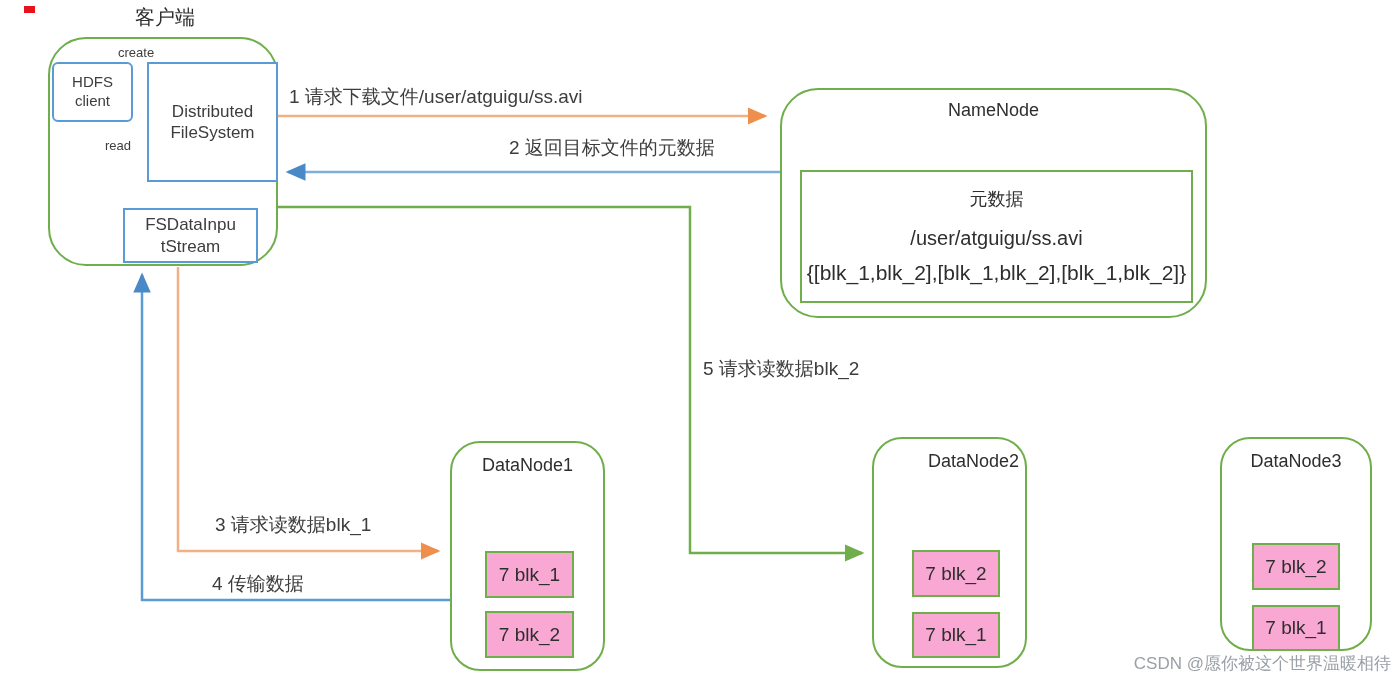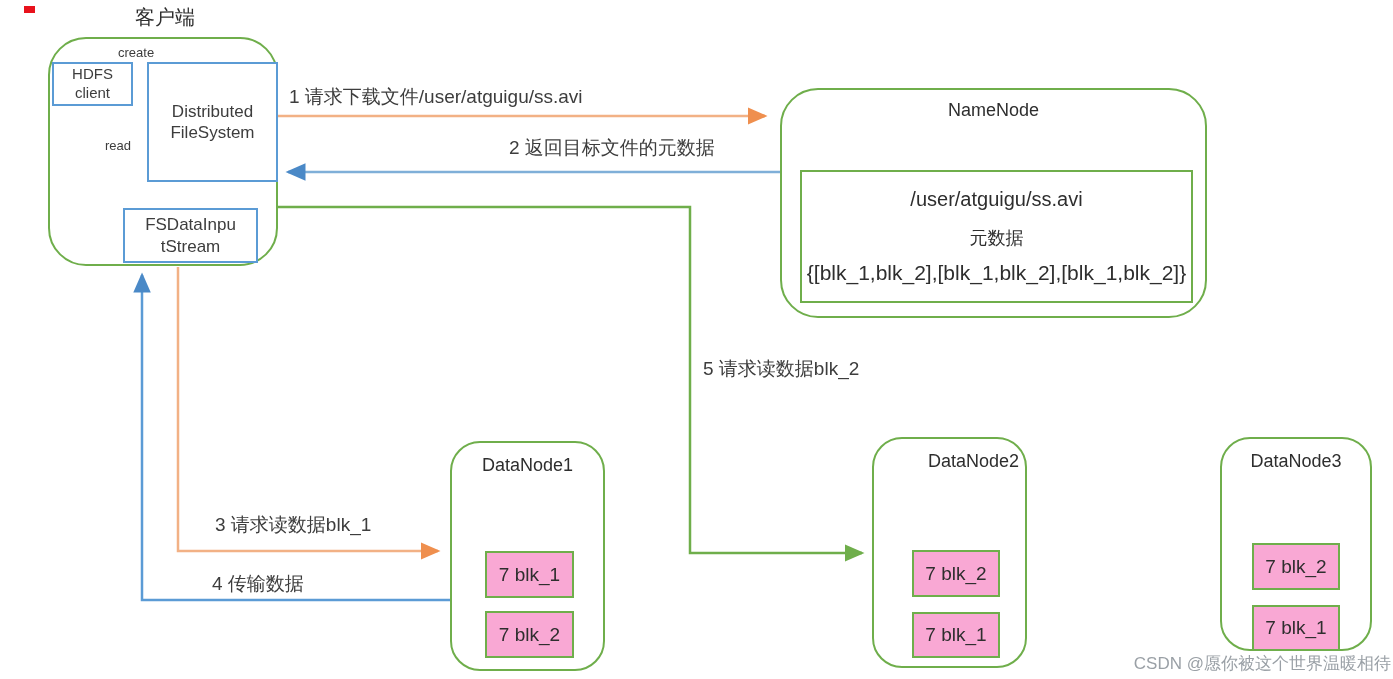--- a/index.html
+++ b/index.html
@@ -131,41 +131,41 @@
 
   <div class="red-dash"></div>
 
   <div class="client-title" style="left:135px;top:4px;text-align:center;">客户端</div>
 
   <div class="g-container" style="left:48px;top:37px;width:230px;height:229px;"></div>
 
   <div class="tiny-label" style="left:118px;top:45px;">create</div>
   <div class="tiny-label" style="left:105px;top:138px;">read</div>
 
-  <div class="b-box" style="left:52px;top:62px;width:81px;height:44px;font-size:15px;">
+  <div class="b-box" style="left:52px;top:62px;width:81px;height:60px;font-size:15px;border-radius:6px;">
     <span>HDFS</span>
     <span>client</span>
   </div>
 
   <div class="b-box" style="left:123px;top:208px;width:135px;height:55px;font-size:17px;">
     <span>FSDataInpu</span>
     <span>tStream</span>
   </div>
 
   <div class="b-box" style="left:147px;top:62px;width:131px;height:120px;font-size:17px;">
     <span>Distributed</span>
     <span>FileSystem</span>
   </div>
 
   <div class="g-container" style="left:780px;top:88px;width:427px;height:230px;">
     <div class="node-title" style="top:10px;">NameNode</div>
   </div>
   <div class="meta-box" style="left:800px;top:170px;width:393px;height:133px;">
+    <p class="meta-line" style="margin-top:15px;font-size:18px;">元数据</p>
     <p class="meta-line" style="margin-top:16px;font-size:20px;">/user/atguigu/ss.avi</p>
-    <p class="meta-line" style="margin-top:15px;font-size:18px;">元数据</p>
     <p class="meta-line" style="margin-top:11px;font-size:21px;">{[blk_1,blk_2],[blk_1,blk_2],[blk_1,blk_2]}</p>
   </div>
 
   <div class="flow-label" style="left:289px;top:84px;">1 请求下载文件/user/atguigu/ss.avi</div>
   <div class="flow-label" style="left:509px;top:135px;">2 返回目标文件的元数据</div>
   <div class="flow-label" style="left:215px;top:512px;">3 请求读数据blk_1</div>
   <div class="flow-label" style="left:212px;top:571px;">4 传输数据</div>
   <div class="flow-label" style="left:703px;top:356px;">5 请求读数据blk_2</div>
 
   <div class="g-container small-radius" style="left:450px;top:441px;width:155px;height:230px;">

